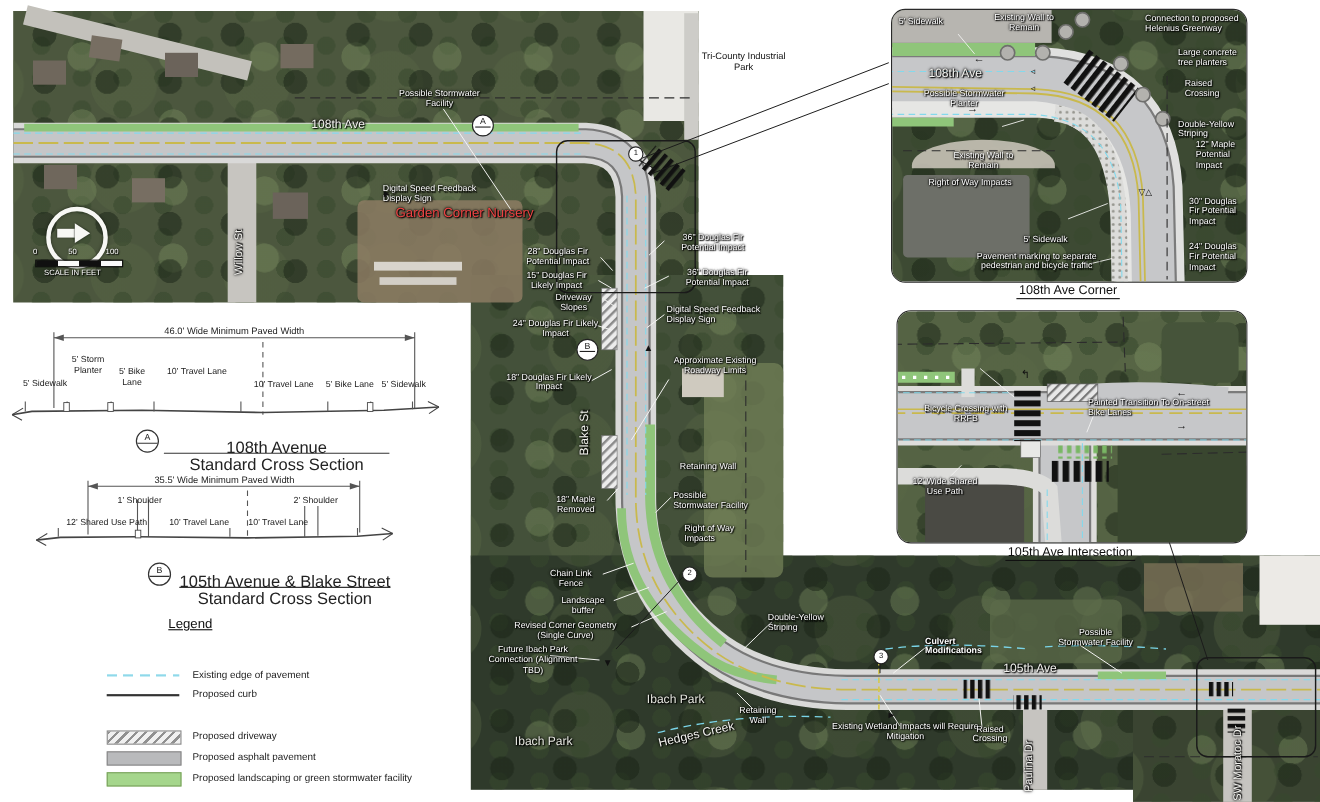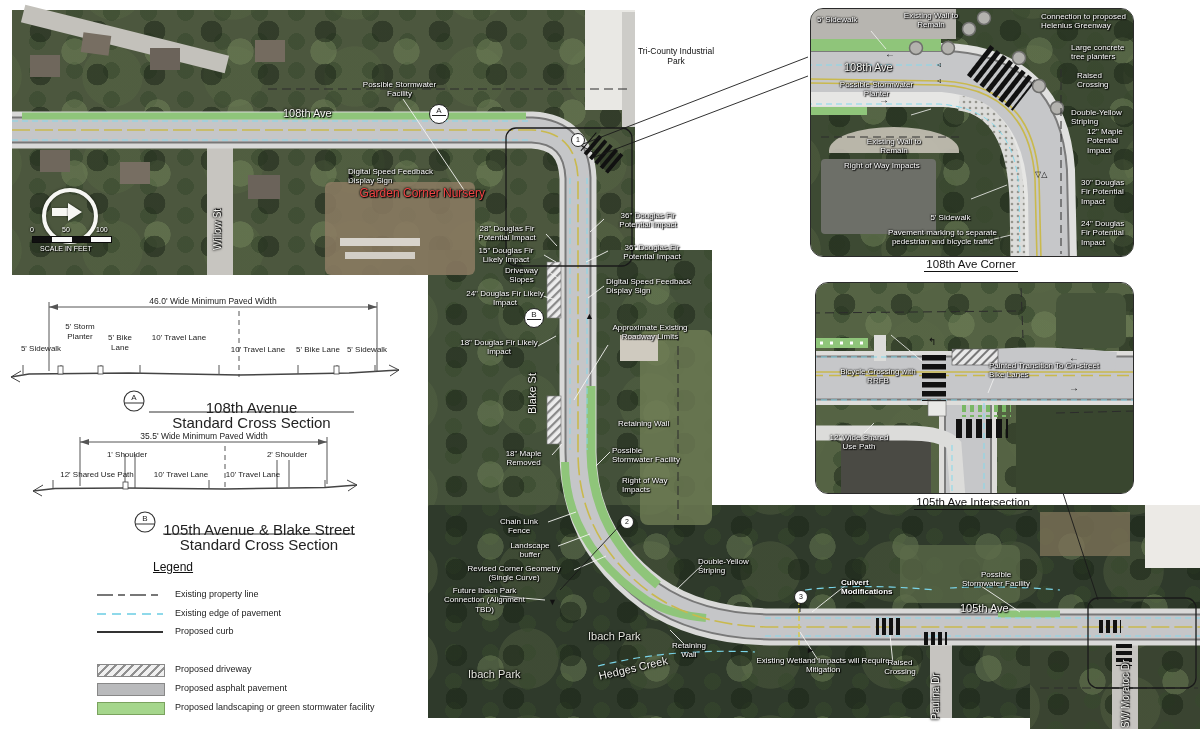--- a/index.html
+++ b/index.html
@@ -190,21 +190,21 @@
     <rect x="1088" y="598" width="108" height="90" rx="10" stroke-width="1.3"></rect>
     <path d="M 808 57 L 578 146" stroke-width="0.9"></path>
     <path d="M 808 76 L 592 158" stroke-width="0.9"></path>
     <path d="M 1063 493 L 1098 600" stroke-width="0.9"></path>
   </g>
 </svg>
 
 <div class="street" style="left:283px;top:107px;">108th Ave</div>
 <div class="street vert" style="left:212px;top:188px;height:62px;font-size:10px;">Willow St</div>
 <div class="street vert" style="left:526px;top:352px;height:62px;">Blake St</div>
-<div class="street" style="left:912px;top:602px;margin-left:48px;">105th Ave</div>
+<div class="street" style="left:912px;top:602px;">105th Ave</div>
 <div class="street vert" style="left:930px;top:650px;height:70px;font-size:10px;">Paulina Dr</div>
 <div class="street vert" style="left:1120px;top:642px;height:86px;font-size:10px;">SW Moratoc Dr</div>
 <div class="street" style="left:588px;top:630px;color:#e4e5de;">Ibach Park</div>
 <div class="street" style="left:468px;top:668px;color:#e4e5de;">Ibach Park</div>
 <div class="street" style="left:598px;top:662px;transform:rotate(-13deg);">Hedges Creek</div>
 <div class="lbl" style="left:355px;top:186px;width:130px;font-size:12px;color:#ef4444;text-align:right;">Garden Corner Nursery</div>
 <div class="lbl blk" style="left:630px;top:46px;width:92px;font-size:8.5px;">Tri-County Industrial Park</div>
 
 <div class="lbl" style="left:352px;top:80px;width:95px;">Possible Stormwater Facility</div>
 <div class="lbl la" style="left:348px;top:167px;width:92px;">Digital Speed Feedback Display Sign</div>
@@ -471,24 +471,20 @@
   <div class="cs-text" style="left:120px;top:40px;width:72px;">10' Travel Lane</div>
   <div class="cs-text" style="left:192px;top:40px;width:72px;">10' Travel Lane</div>
   <div class="cs-text" style="left:240px;top:20px;width:44px;">2' Shoulder</div>
   <div class="cs-text" style="left:110px;top:84px;width:20px;font-size:8px;">B</div>
   <div class="cs-title" style="left:138px;top:91px;width:192px;">105th Avenue &amp; Blake Street</div>
   <div class="cs-title" style="left:138px;top:106px;width:192px;">Standard Cross Section</div>
 </div>
 
 <div class="abs" style="left:95px;top:558px;width:335px;height:165px;">
   <div class="leg-title" style="left:58px;top:2px;">Legend</div>
-  <div class="leg-row" style="top:30px;">
-    <div class="sw sw-line1"></div>
-    <div class="lt">Existing property line</div>
-  </div>
   <div class="leg-row" style="top:49px;">
     <div class="sw sw-line2"></div>
     <div class="lt">Existing edge of pavement</div>
   </div>
   <div class="leg-row" style="top:67px;">
     <div class="sw sw-line3"></div>
     <div class="lt">Proposed curb</div>
   </div>
   <div class="leg-row" style="top:105px;">
     <div class="sw sw-rect sw-driveway"></div>

